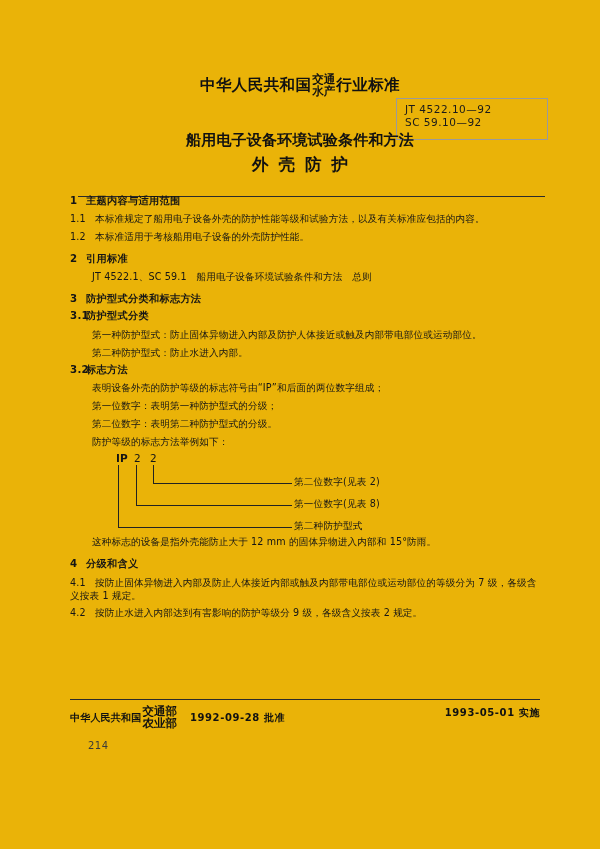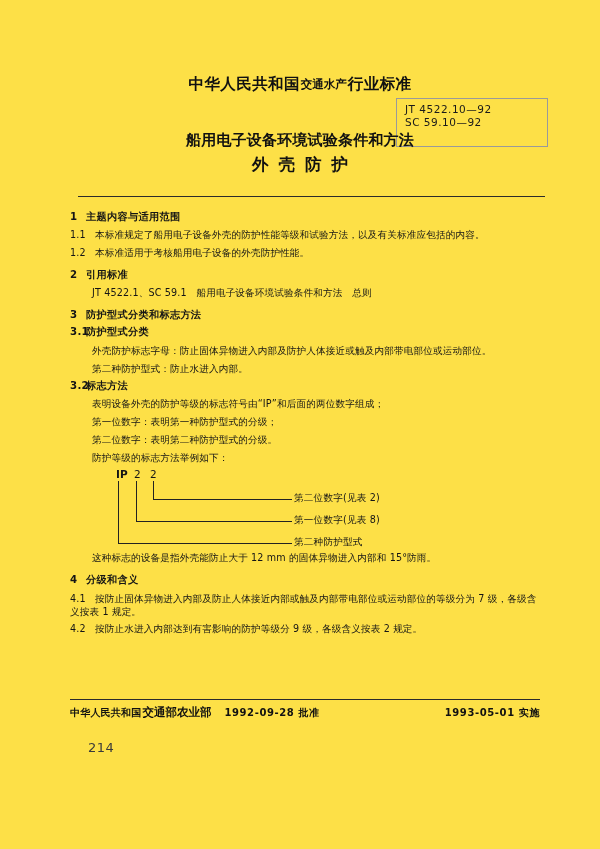--- a/index.html
+++ b/index.html
@@ -12,21 +12,21 @@
     height: 849px;
     position: relative;
     font-family: "DejaVu Sans", "Liberation Sans", sans-serif;
     color: #111111;
     overflow: hidden;
   }
 
   .page {
     position: absolute;
     inset: 0;
-    background: #fde047;
+    background: #eab308;
   }
 
   
   .masthead {
     position: absolute;
     top: 74px;
     left: 0;
     width: 600px;
     text-align: center;
     white-space: nowrap;
@@ -34,37 +34,37 @@
   .masthead-line {
     display: inline-flex;
     align-items: center;
     justify-content: center;
     font-size: 15.5px;
     font-weight: 700;
     letter-spacing: 0.4px;
   }
   .stacked {
     display: inline-flex;
-    flex-direction: row;
+    flex-direction: column;
     justify-content: center;
     line-height: 1.0;
     font-size: 11.5px;
     font-weight: 700;
     margin: 0 1px;
     transform: translateY(0px);
   }
   .stacked span { display: block; letter-spacing: 0px; }
 
   
   .stdbox {
     position: absolute;
     left: 396px;
     top: 98px;
     width: 136px;
-    padding: 4px 6px 16px 8px;
+    padding: 4px 6px 9px 8px;
     border: 1px solid #9a9a9a;
     font-size: 10.5px;
     line-height: 1.28;
     font-family: "DejaVu Sans", "Liberation Sans", sans-serif;
     letter-spacing: 0.5px;
     color: #1a1a1a;
   }
   .stdbox div { white-space: nowrap; }
 
   
@@ -96,21 +96,21 @@
     top: 196px;
     width: 467px;
     height: 1px;
     background: #2b2b2b;
   }
 
   
   .body {
     position: absolute;
     left: 70px;
-    top: 212px;
+    top: 196px;
     width: 470px;
     font-size: 9.6px;
     line-height: 1.0;
     color: #151515;
   }
   .h2 {
     font-weight: 700;
     font-size: 10.2px;
     margin: 0 0 7px 0;
     letter-spacing: 0.3px;
@@ -252,21 +252,21 @@
     position: absolute;
     right: 0;
     top: 0;
     white-space: nowrap;
     letter-spacing: 0.6px;
   }
   .pagenum {
     position: absolute;
     left: 88px;
     top: 740px;
-    font-size: 13px;
+    font-size: 10px;
     color: #3a3a3a;
     letter-spacing: 0.5px;
   }
 </style>
 </head>
 <body>
 
 <div class="page">
 
   <div class="masthead">
@@ -313,21 +313,21 @@
 
     <div class="gap-sm"></div>
 
     <div class="h2">
       <span class="num">3</span><span>防护型式分类和标志方法</span>
     </div>
 
     <div class="h2">
       <span class="num">3.1</span><span>防护型式分类</span>
     </div>
-    <div class="para indent2">外壳防护标志字母：防止固体异物进入内部及防护人体接近或触及内部带电部位或运动部位。</div>
+    <div class="para indent2">第一种防护型式：防止固体异物进入内部及防护人体接近或触及内部带电部位或运动部位。</div>
     <div class="para indent2">第二种防护型式：防止水进入内部。</div>
 
     <div class="h2">
       <span class="num">3.2</span><span>标志方法</span>
     </div>
     <div class="para indent2">表明设备外壳的防护等级的标志符号由“IP”和后面的两位数字组成；</div>
     <div class="para indent2">第一位数字：表明第一种防护型式的分级；</div>
     <div class="para indent2">第二位数字：表明第二种防护型式的分级。</div>
     <div class="para indent2">防护等级的标志方法举例如下：</div>
 

